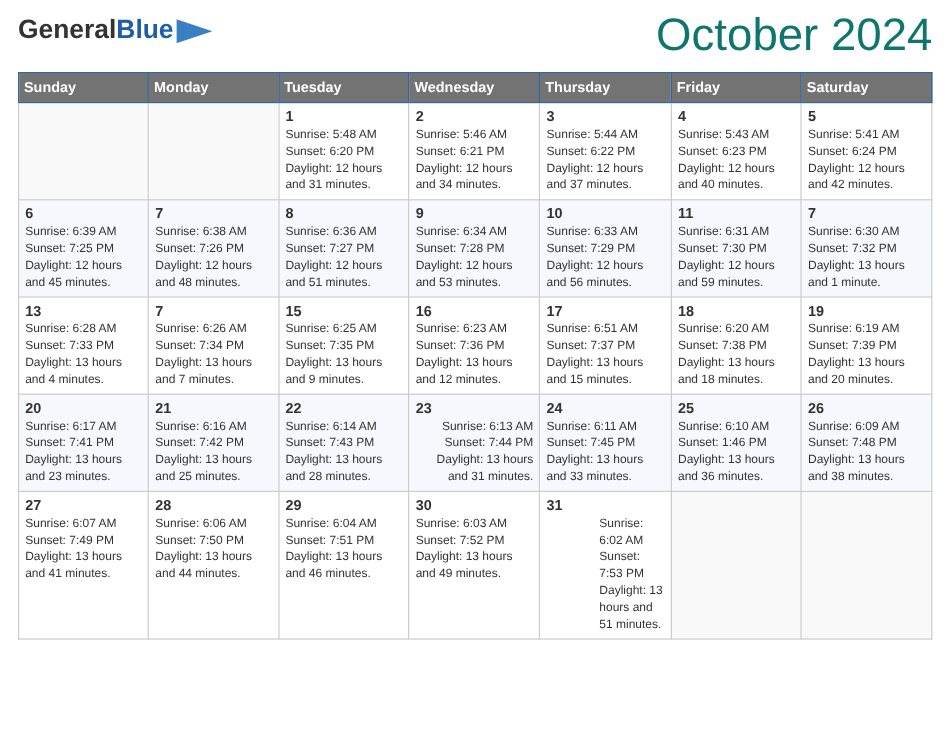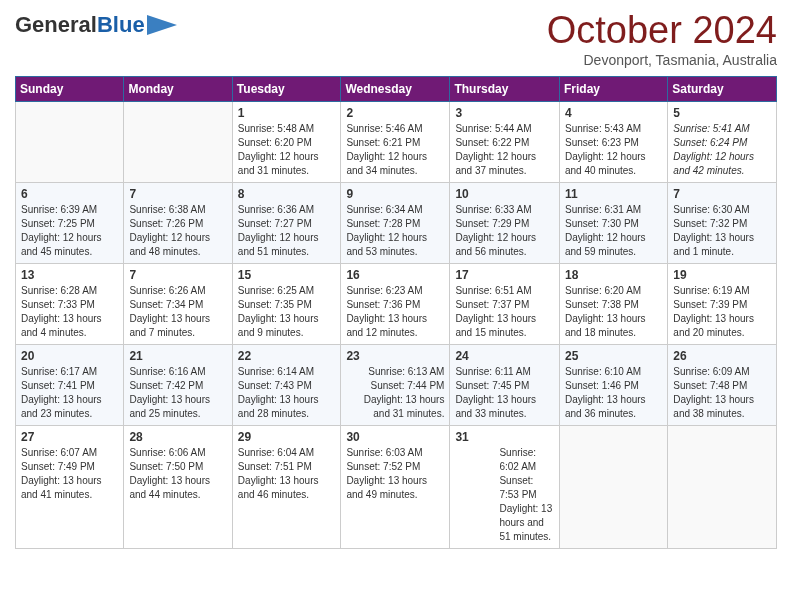--- a/index.html
+++ b/index.html
@@ -28,34 +28,34 @@
       color: #333;
       line-height: 1;
     }
     .logo-text span.blue { color: #1a5fa8; }
     .title-block {
       text-align: right;
     }
     .month-title {
       font-size: 38px;
       font-weight: 300;
-      color: #7f1d1d;
+      color: #0f766e;
       line-height: 1.1;
     }
     .subtitle {
       font-size: 14px;
       color: #555;
     }
     .calendar {
       width: 100%;
       border-collapse: collapse;
       border: 1px solid #ccc;
     }
     .calendar th {
-      background: #701a75;
+      background: #737373;
       color: #fff;
       font-size: 12px;
       font-weight: bold;
       padding: 5px 4px;
       text-align: left;
       border: 1px solid #2d6aa0;
     }
     .calendar td {
       vertical-align: top;
       border: 1px solid #ccc;
@@ -83,32 +83,31 @@
       font-size: 10px;
       color: #333;
       line-height: 1.4;
     }
   </style>
 </head>
 <body>
 
 <div class="header">
   <div class="logo">
-    <div style="display:flex;align-items:center;gap:2px;">
+    <div style="display:flex;align-items:flex-end;gap:2px;">
       <span class="logo-text">
         <span>General</span><span class="blue">Blue</span>
       </span>
       <svg width="30" height="20" viewBox="0 0 30 20">
         <polygon points="0,20 30,10 0,0" fill="#3a7fc1"></polygon>
       </svg>
     </div>
   </div>
   <div class="title-block">
     <div class="month-title">October 2024</div>
-    <div class="subtitle">Devonport, Tasmania, Australia</div>
   </div>
 </div>
 
 <table class="calendar">
   <thead>
     <tr>
     <th>Sunday</th>
         <th>Monday</th>
         <th>Tuesday</th>
         <th>Wednesday</th>
@@ -140,21 +139,21 @@
 Daylight: 12 hours and 37 minutes.</div>
         </td>
         <td>
           <span class="day-number">4</span>
           <div class="day-info" style="white-space: pre-line;">Sunrise: 5:43 AM
 Sunset: 6:23 PM
 Daylight: 12 hours and 40 minutes.</div>
         </td>
         <td>
           <span class="day-number">5</span>
-          <div class="day-info" style="white-space: pre-line; font-style: italic;">Sunrise: 5:41 AM
+          <div class="day-info" style="white-space: pre-line;">Sunrise: 5:41 AM
 Sunset: 6:24 PM
 Daylight: 12 hours and 42 minutes.</div>
         </td>
       </tr>
       <tr>
         <td>
           <span class="day-number">6</span>
           <div class="day-info" style="white-space: pre-line;">Sunrise: 6:39 AM
 Sunset: 7:25 PM
 Daylight: 12 hours and 45 minutes.</div>

